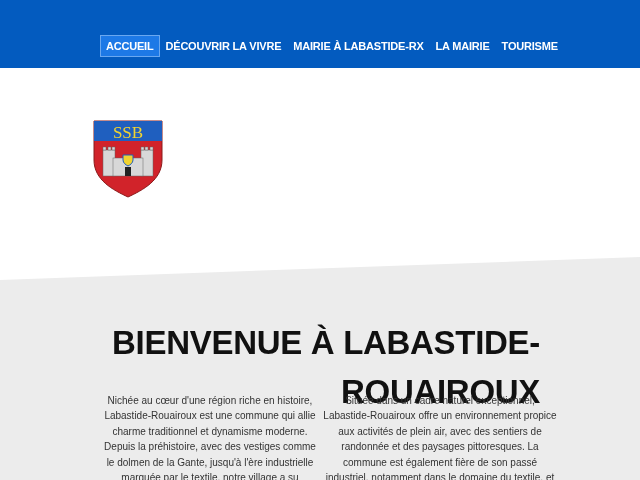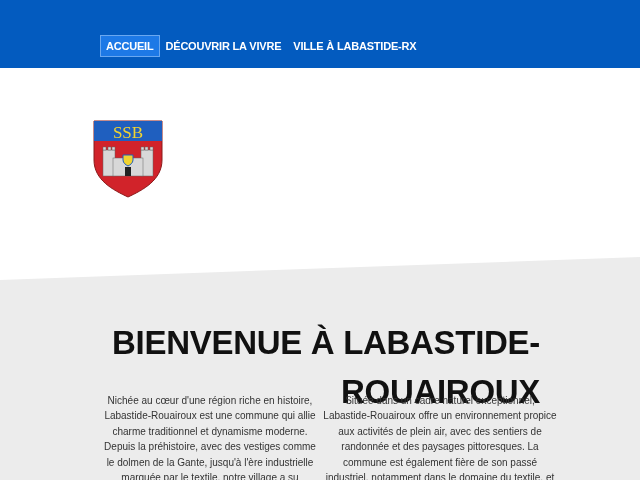--- a/index.html
+++ b/index.html
@@ -17,21 +17,23 @@
   .col.left { left: 100px; width: 220px; }
   .col.right { left: 323px; width: 234px; }
 </style>
 </head>
 <body>
 
 <div class="navbar">
   <nav class="nav">
     <span class="nav-item active">ACCUEIL</span>
     <span class="nav-item">DÉCOUVRIR LA VIVRE</span>
-    <span class="nav-item">VILLE À LABASTIDE-RX</span>
+    <span class="nav-item">MAIRIE À LABASTIDE-RX</span>
+    <span class="nav-item">LA MAIRIE</span>
+    <span class="nav-item">TOURISME</span>
   </nav>
 </div>
 
 <div class="hero"></div>
 
 <div class="logo">
   <svg width="70" height="78" viewBox="0 0 70 78">
     <path d="M1 1 H69 V40 C69 60 50 70 35 77 C20 70 1 60 1 40 Z" fill="#d1232a" stroke="#8a1a1a" stroke-width="1"></path>
     <path d="M1 1 H69 V21 H1 Z" fill="#1f5fbf"></path>
     <text x="35" y="18" text-anchor="middle" font-family="Liberation Serif, serif" font-size="17" fill="#f2d431">SSB</text>

